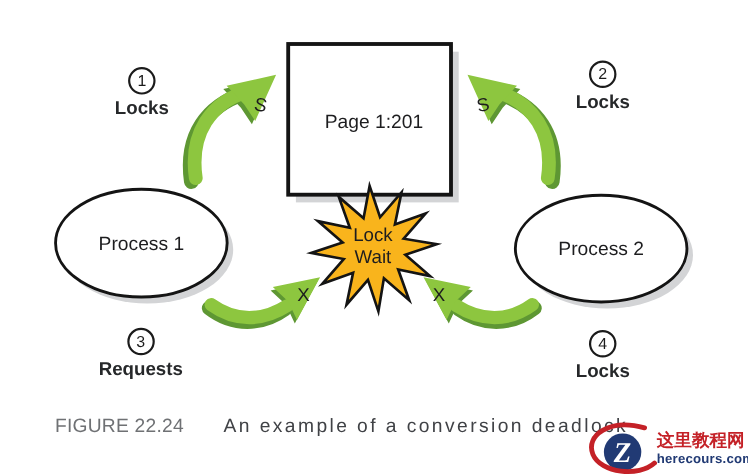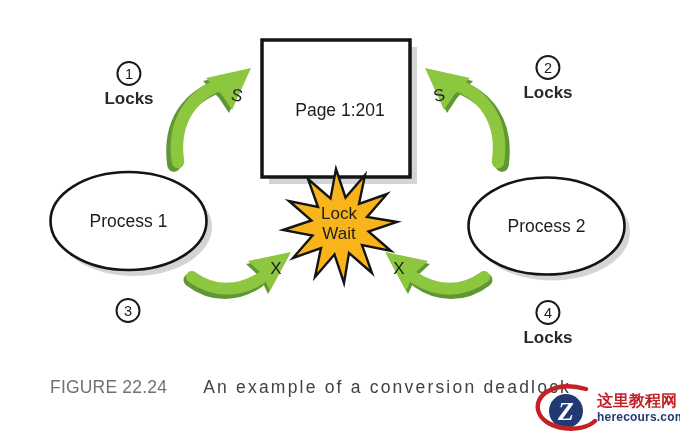--- a/index.html
+++ b/index.html
@@ -90,20 +90,21 @@
   <div class="step" style="left:548px; top:55px;">
     <div class="step-circle">
       <span>2</span>
     </div>
     <div class="step-label">Locks</div>
   </div>
   <div class="step" style="left:128px; top:298px;">
     <div class="step-circle">
       <span>3</span>
     </div>
+    <div class="step-label">Requests</div>
   </div>
   <div class="step" style="left:548px; top:300px;">
     <div class="step-circle">
       <span>4</span>
     </div>
     <div class="step-label">Locks</div>
   </div>
 
   <div class="caption">
     <span class="cap-label">FIGURE 22.24</span><span class="cap-text">An example of a conversion deadlock</span>

